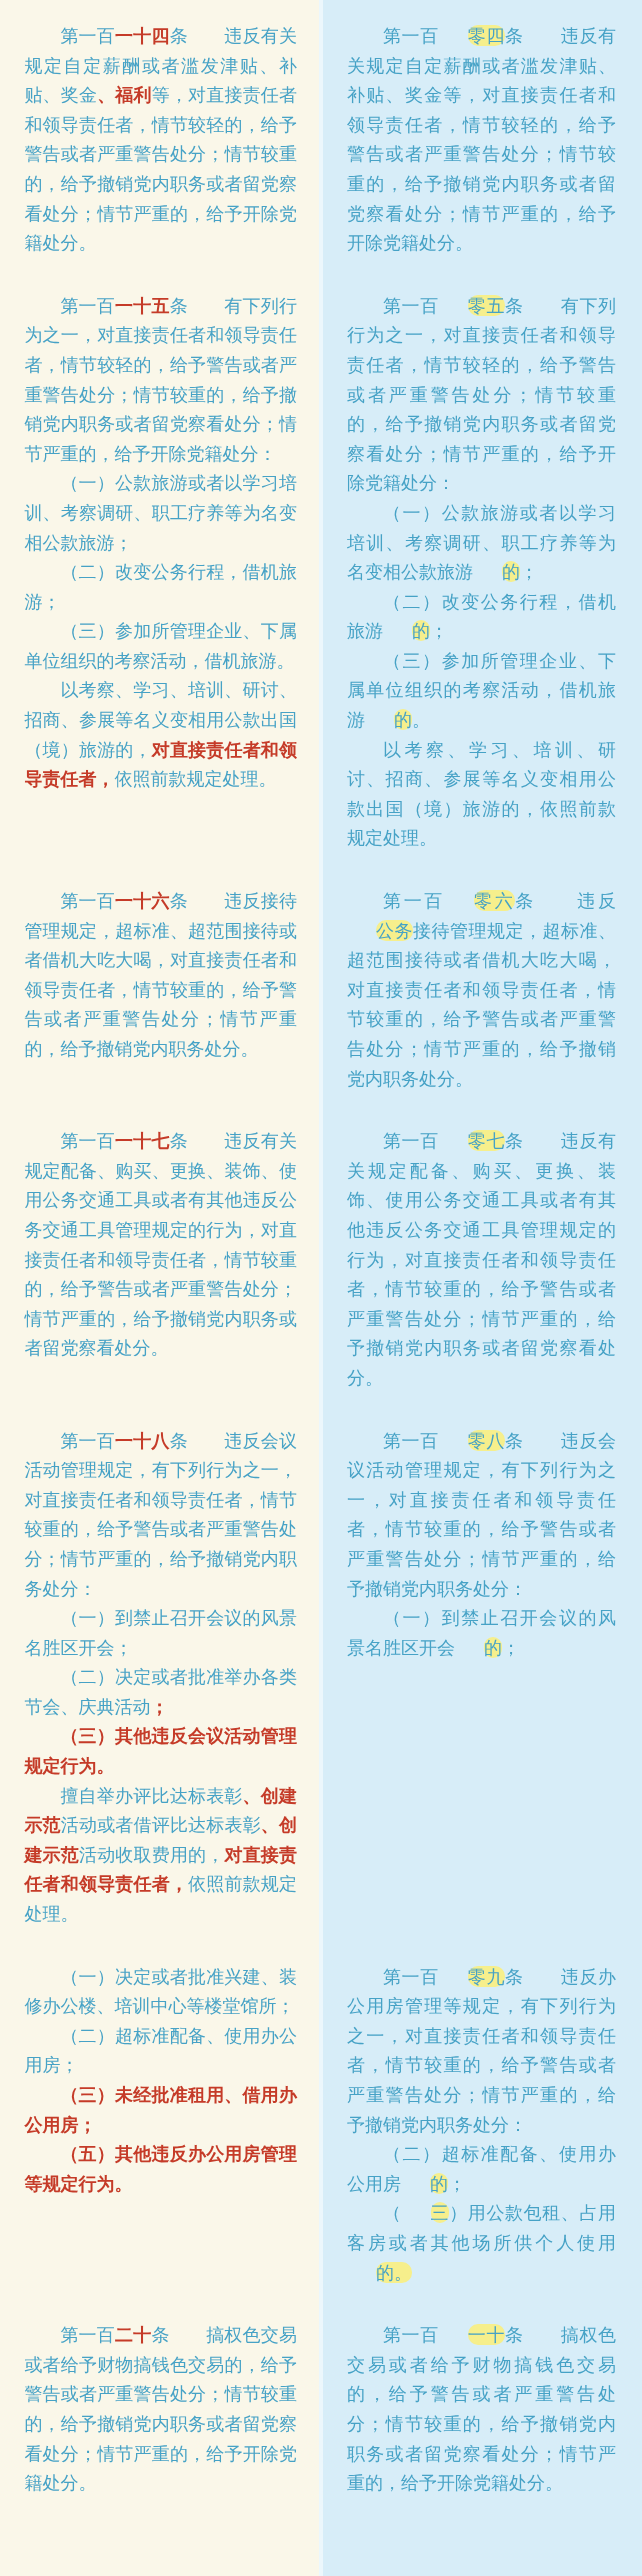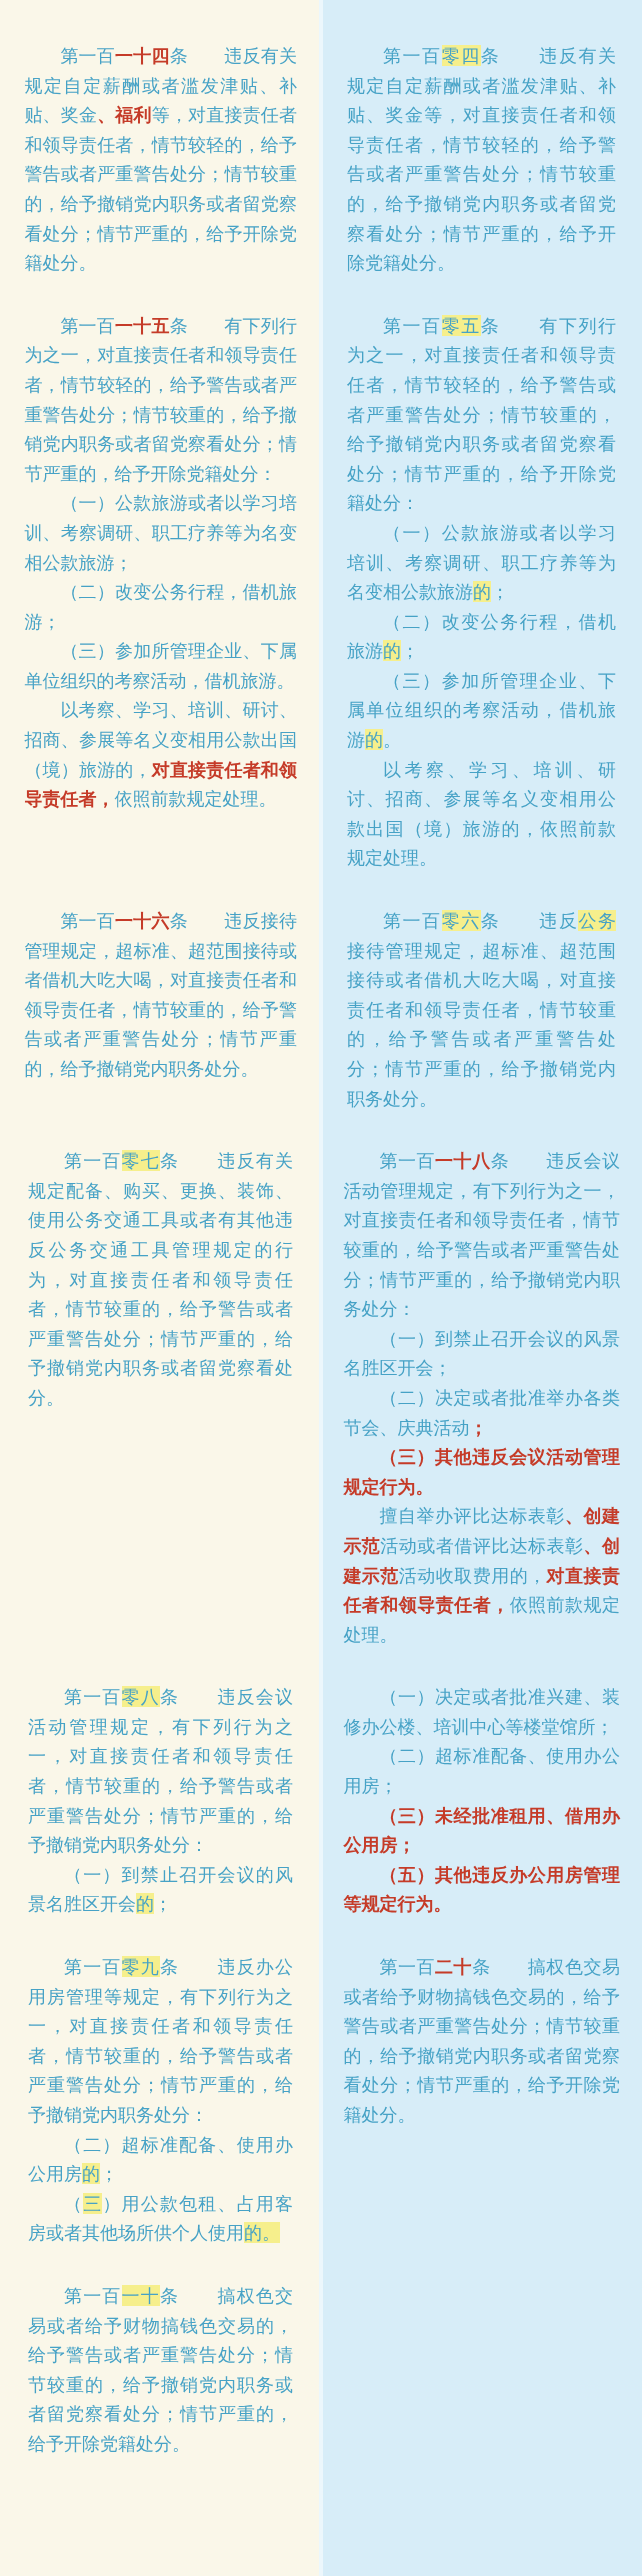--- a/index.html
+++ b/index.html
@@ -20,24 +20,24 @@
   #content{
     position:relative; z-index:1;
     display:grid; grid-template-columns:319px 323px;
   }
   .cell{
     font-size:18px; line-height:29.6px; color:var(--text);
     text-align:justify;
   }
   .cell.old{padding:0 22px 33px 24.4px; box-sizing:border-box;}
   .cell.new{padding:0 26px 33px 28px; box-sizing:border-box;}
-  .cell.first{padding-top:41px;}
+  .cell.first{padding-top:21px;}
   .cell p{margin:0; text-indent:2em;}
   .seg-red{color:var(--red); font-weight:bold;}
-  .seg-hl{background:var(--hl); border-radius:0;}
+  .seg-hl{background:var(--hl); border-radius:10px;margin-left:29px;}
 </style>
 </head>
 <body>
 
 <div class="bg old-bg"></div>
 <div class="bg divider"></div>
 <div class="bg new-bg"></div>
 
 <div id="content">
     <div class="cell old first">
@@ -58,20 +58,23 @@
       <p>（一）公款旅游或者以学习培训、考察调研、职工疗养等为名变相公款旅游<span class="seg-hl">的</span>；</p>
       <p>（二）改变公务行程，借机旅游<span class="seg-hl">的</span>；</p>
       <p>（三）参加所管理企业、下属单位组织的考察活动，借机旅游<span class="seg-hl">的</span>。</p>
       <p>以考察、学习、培训、研讨、招商、参展等名义变相用公款出国（境）旅游的，依照前款规定处理。</p>
     </div>
     <div class="cell old">
       <p>第一百<span class="seg-red">一十六</span>条　　违反接待管理规定，超标准、超范围接待或者借机大吃大喝，对直接责任者和领导责任者，情节较重的，给予警告或者严重警告处分；情节严重的，给予撤销党内职务处分。</p>
     </div>
     <div class="cell new">
       <p>第一百<span class="seg-hl">零六</span>条　　违反<span class="seg-hl">公务</span>接待管理规定，超标准、超范围接待或者借机大吃大喝，对直接责任者和领导责任者，情节较重的，给予警告或者严重警告处分；情节严重的，给予撤销党内职务处分。</p>
+    </div>
+    <div class="cell old">
+      <p>第一百<span class="seg-red">一十七</span>条　　违反有关规定配备、购买、更换、装饰、使用公务交通工具或者有其他违反公务交通工具管理规定的行为，对直接责任者和领导责任者，情节较重的，给予警告或者严重警告处分；情节严重的，给予撤销党内职务或者留党察看处分。</p>
     </div>
     <div class="cell new">
       <p>第一百<span class="seg-hl">零七</span>条　　违反有关规定配备、购买、更换、装饰、使用公务交通工具或者有其他违反公务交通工具管理规定的行为，对直接责任者和领导责任者，情节较重的，给予警告或者严重警告处分；情节严重的，给予撤销党内职务或者留党察看处分。</p>
     </div>
     <div class="cell old">
       <p>第一百<span class="seg-red">一十八</span>条　　违反会议活动管理规定，有下列行为之一，对直接责任者和领导责任者，情节较重的，给予警告或者严重警告处分；情节严重的，给予撤销党内职务处分：</p>
       <p>（一）到禁止召开会议的风景名胜区开会；</p>
       <p>（二）决定或者批准举办各类节会、庆典活动<span class="seg-red">；</span></p>
       <p><span class="seg-red">（三）其他违反会议活动管理规定行为。</span></p>
       <p>擅自举办评比达标表彰<span class="seg-red">、创建示范</span>活动或者借评比达标表彰<span class="seg-red">、创建示范</span>活动收取费用的，<span class="seg-red">对直接责任者和领导责任者，</span>依照前款规定处理。</p>

